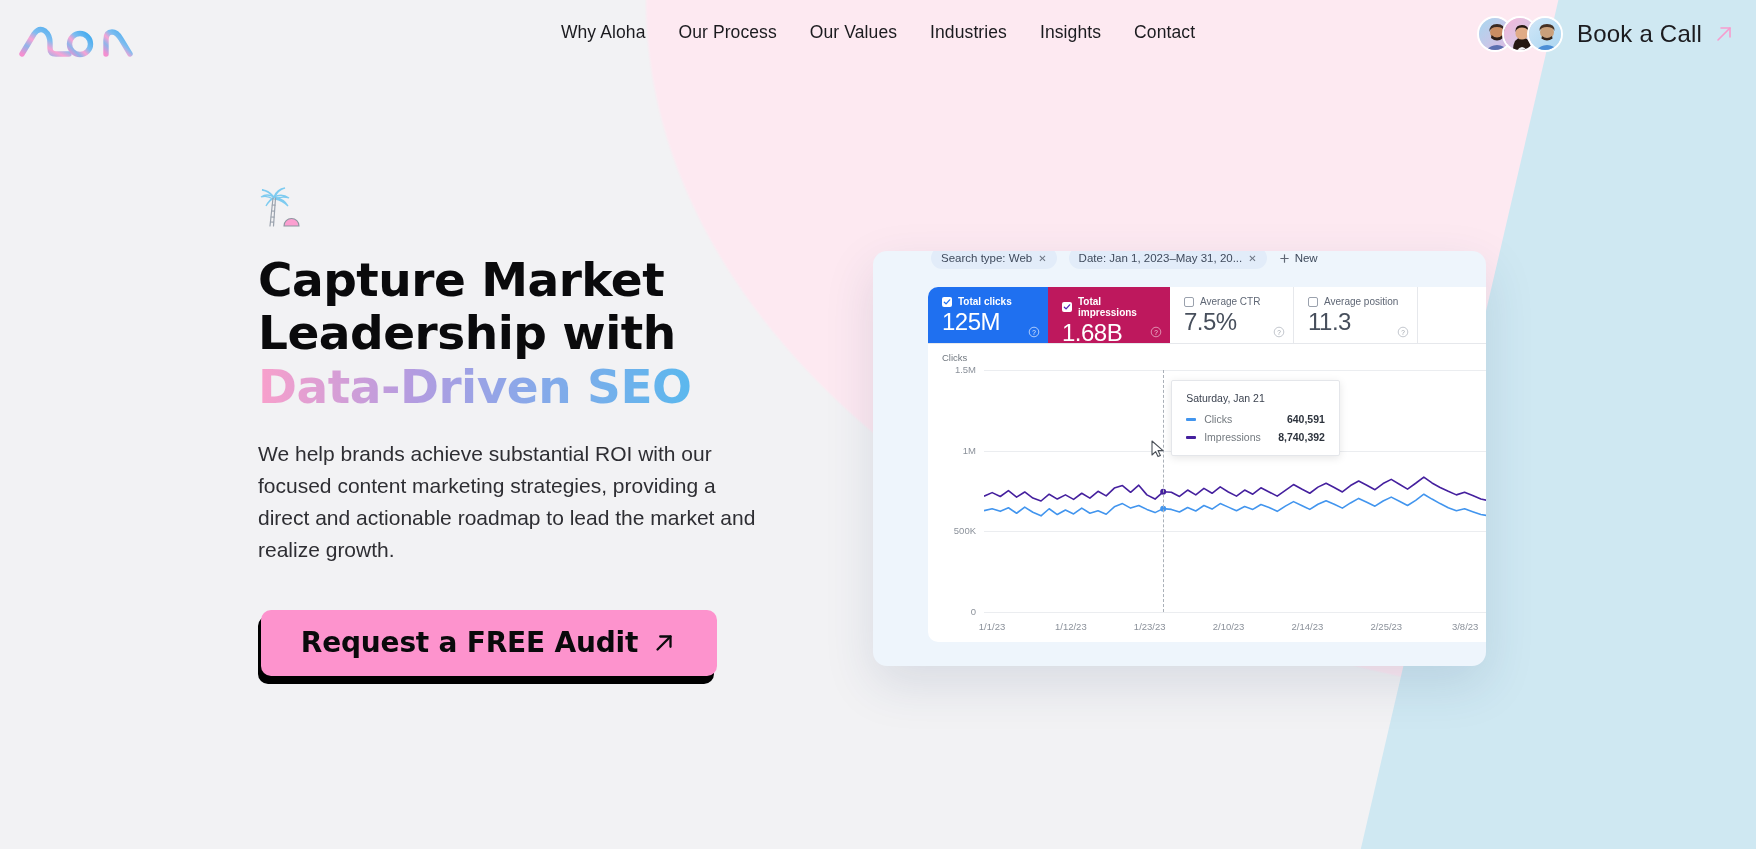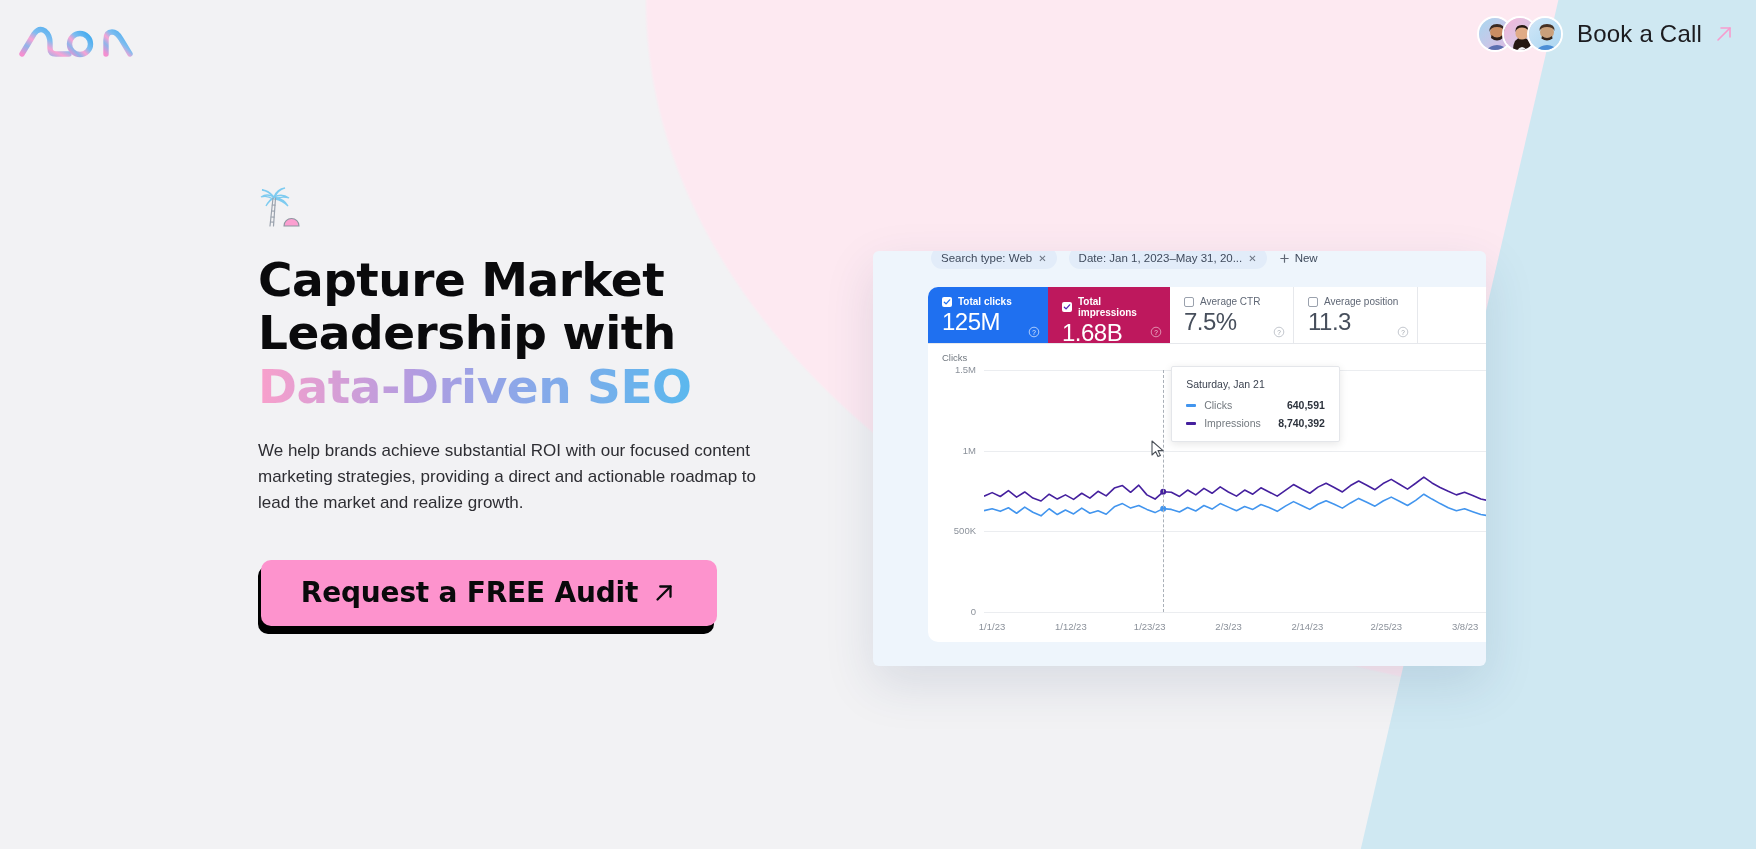--- a/index.html
+++ b/index.html
@@ -68,21 +68,21 @@
     font-size:47px; line-height:1.135; font-weight:800;
     color:#0a0a0c; letter-spacing:-.5px;
     font-family:"DejaVu Sans", sans-serif;
   }
   h1 .grad{
     background:linear-gradient(90deg,#f9a0cb 0%, #b39ce0 36%, #8fa6e8 58%, #5bb8ee 100%);
     -webkit-background-clip:text; background-clip:text;
     -webkit-text-fill-color:transparent; color:transparent;
   }
   .sub{
-    margin-top:25px; font-size:17px; line-height:1.52;
+    margin-top:25px; font-size:21px; line-height:1.52;
     color:#2e2e33; width:512px;
   }
   .cta-wrap{ margin-top:44px; position:relative; width:460px; height:74px; }
   .cta-shadow{
     position:absolute; left:0; top:6px; width:456px; height:68px;
     background:#000; border-radius:10px;
   }
   .cta{
     position:absolute; left:3px; top:0; width:456px; height:66px;
     background:#fd93cd; border-radius:10px;
@@ -91,21 +91,21 @@
     font-family:"DejaVu Sans", sans-serif;
     text-decoration:none; cursor:pointer; border:none;
     letter-spacing:-.2px;
   }
   .cta-arrow{ width:26px; height:26px; display:block; }
 
   
   .dash{
     position:absolute; left:873px; top:251px;
     width:613px; height:415px;
-    background:#eef5fc; border-radius:6px;
+    background:#eef5fc; border-radius:14px;
     box-shadow:0 18px 50px rgba(40,60,110,.13);
     overflow:hidden; z-index:10;
   }
   .dash-chips{
     position:absolute; left:0; top:-8px; width:100%; height:30px;
     display:flex; align-items:center; gap:12px; padding-left:58px;
     overflow:hidden;
   }
   .chip{
     background:#e2ecf9; color:#3f4a5c; font-size:11.5px;
@@ -192,20 +192,28 @@
         </defs>
         <g fill="none" stroke="url(#lg)" stroke-width="5.4" stroke-linecap="round" stroke-linejoin="round">
           <path d="M4 36 L16 16 Q21 9 27 13 Q32 17 32 25 L32 30 Q32 36 38 36 L51 36"></path>
           <circle cx="62" cy="26" r="10.5"></circle>
           <path d="M72 26 L88 26"></path>
           <path d="M88 36 L88 22 Q88 14 94 14 Q99 14 103 21 L112 36"></path>
         </g>
       </svg>
     </a>
 
+    <nav>
+      <a href="#">Why Aloha</a>
+      <a href="#">Our Process</a>
+      <a href="#">Our Values</a>
+      <a href="#">Industries</a>
+      <a href="#">Insights</a>
+      <a href="#">Contact</a>
+    </nav>
 
     <div class="header-right">
       <div class="avatars">
         <div class="avatar">
           <svg viewBox="0 0 36 36" width="36" height="36">
             <defs>
                 <linearGradient id="av1" x1="0" y1="0" x2="1" y2="1">
               <stop offset="0%" stop-color="#a8d8f0"></stop>
                   <stop offset="100%" stop-color="#e8b6e0"></stop>
                 </linearGradient>
@@ -406,27 +414,27 @@
             <polyline points="56,166.68266666666665 64.14492753623189,164.74666666666664 72.28985507246377,167.32800000000003 80.43478260869566,163.77866666666668 88.57971014492753,169.264 96.72463768115942,163.13333333333333 104.86956521739131,168.29600000000002 113.01449275362319,171.84533333333334 121.15942028985508,164.74666666666664 129.30434782608694,170.55466666666666 137.44927536231884,166.03733333333332 145.59420289855072,169.90933333333334 153.73913043478262,164.10133333333334 161.8840579710145,169.264 170.02898550724638,166.68266666666665 178.17391304347825,170.232 186.31884057971016,162.81066666666666 194.46376811594203,159.584 202.6086956521739,164.10133333333334 210.7536231884058,161.52 218.8985507246377,165.39200000000002 227.04347826086956,168.61866666666666 235.18840579710144,164.65131866666667 243.33333333333331,165.39200000000002 251.47826086956522,167.97333333333333 259.6231884057971,163.45600000000002 267.768115942029,167.00533333333334 275.9130434782609,161.52 284.05797101449275,165.06933333333333 292.2028985507246,159.584 300.3478260869565,163.13333333333333 308.4927536231884,166.68266666666665 316.6376811594203,162.488 324.7826086956522,165.39200000000002 332.92753623188406,160.55200000000002 341.07246376811594,163.45600000000002 349.2173913043478,167.32800000000003 357.36231884057975,162.16533333333334 365.5072463768116,157.648 373.65217391304344,161.52 381.7971014492754,165.39200000000002 389.94202898550725,160.22933333333333 398.0869565217391,156.68 406.231884057971,160.22933333333333 414.3768115942029,164.10133333333334 422.5217391304348,158.93866666666668 430.66666666666663,154.4213333333333 438.81159420289856,158.29333333333332 446.95652173913044,162.16533333333334 455.10144927536237,157.00266666666667 463.2463768115942,153.13066666666668 471.39130434782606,157.32533333333333 479.536231884058,161.52 487.6811594202898,156.35733333333332 495.82608695652175,150.22666666666666 503.9710144927536,155.06666666666666 512.1159420289855,159.584 520.2608695652174,163.77866666666668 528.4057971014493,166.68266666666665 536.5507246376812,164.74666666666664 544.695652173913,167.65066666666664 552.840579710145,170.55466666666666 560.9855072463768,171.84533333333334 569.1304347826086,169.90933333333334 577.2753623188406,173.136 585.4202898550725,176.68533333333335 593.5652173913044,180.88 601.7101449275362,185.39733333333334 609.8550724637681,182.816 618,186.36533333333335" fill="none" stroke="#4295ee" stroke-width="1.6" stroke-linejoin="round"></polyline>
             <polyline points="56,152.16266666666667 64.14492753623189,148.61333333333332 72.28985507246377,152.4853333333333 80.43478260869566,146.67733333333334 88.57971014492753,153.13066666666668 96.72463768115942,147.96800000000002 104.86956521739131,154.09866666666667 113.01449275362319,157.00266666666667 121.15942028985508,150.22666666666666 129.30434782608694,155.06666666666666 137.44927536231884,150.872 145.59420289855072,155.38933333333333 153.73913043478262,149.25866666666667 161.8840579710145,154.09866666666667 170.02898550724638,147.3226666666667 178.17391304347825,151.84 186.31884057971016,144.096 194.46376811594203,141.5146666666667 202.6086956521739,148.29066666666668 210.7536231884058,141.192 218.8985507246377,150.872 227.04347826086956,155.06666666666666 235.18840579710144,147.80666666666667 243.33333333333331,148.29066666666668 251.47826086956522,152.4853333333333 259.6231884057971,146.03199999999998 267.768115942029,150.872 275.9130434782609,144.41866666666664 284.05797101449275,149.25866666666667 292.2028985507246,142.80533333333335 300.3478260869565,147.96800000000002 308.4927536231884,152.16266666666667 316.6376811594203,146.03199999999998 324.7826086956522,150.22666666666666 332.92753623188406,143.77333333333334 341.07246376811594,147.96800000000002 349.2173913043478,152.16266666666667 357.36231884057975,146.35466666666667 365.5072463768116,140.54666666666668 373.65217391304344,145.064 381.7971014492754,149.25866666666667 389.94202898550725,143.128 398.0869565217391,139.256 406.231884057971,143.45066666666665 414.3768115942029,147.96800000000002 422.5217391304348,141.5146666666667 430.66666666666663,136.99733333333333 438.81159420289856,141.192 446.95652173913044,145.70933333333335 455.10144927536237,139.57866666666666 463.2463768115942,135.384 471.39130434782606,140.224 479.536231884058,145.064 487.6811594202898,139.256 495.82608695652175,133.12533333333334 503.9710144927536,138.93333333333334 512.1159420289855,143.45066666666665 520.2608695652174,147.3226666666667 528.4057971014493,150.872 536.5507246376812,148.29066666666668 544.695652173913,151.51733333333334 552.840579710145,155.06666666666666 560.9855072463768,156.68 569.1304347826086,154.09866666666667 577.2753623188406,157.648 585.4202898550725,161.52 593.5652173913044,166.36 601.7101449275362,171.2 609.8550724637681,168.29600000000002 618,172.168" fill="none" stroke="#45209e" stroke-width="1.6" stroke-linejoin="round"></polyline>
             <circle cx="235.18840579710144" cy="164.65131866666667" r="3" fill="#4295ee"></circle>
             <circle cx="235.18840579710144" cy="147.80666666666667" r="3" fill="#45209e"></circle>
           </svg>
         <div class="hover-line" id="hover-line" style="left: 235.188px; top: 26px; height: 242px;"></div>
         <div id="x-ticks">
             <div class="x-tick" style="left: 64px; top: 277px;">1/1/23</div>
             <div class="x-tick" style="left: 142.857px; top: 277px;">1/12/23</div>
             <div class="x-tick" style="left: 221.714px; top: 277px;">1/23/23</div>
-            <div class="x-tick" style="left: 300.571px; top: 277px;">2/3/23</div>
+            <div class="x-tick" style="left: 300.571px; top: 277px;">2/10/23</div>
             <div class="x-tick" style="left: 379.429px; top: 277px;">2/14/23</div>
             <div class="x-tick" style="left: 458.286px; top: 277px;">2/25/23</div>
             <div class="x-tick" style="left: 537.143px; top: 277px;">3/8/23</div>
           </div>
 
-        <div class="tooltip" id="tooltip" style="left: 243.188px; top: 22px;">
+        <div class="tooltip" id="tooltip" style="left: 243.188px; top: 36px;">
           <div class="tt-date">Saturday, Jan 21</div>
           <div class="tt-row">
             <span class="tt-dash" style="background:#4295ee"></span>
             <span class="tt-name">Clicks</span>
             <span class="tt-val">640,591</span>
           </div>
           <div class="tt-row">
             <span class="tt-dash" style="background:#45209e"></span>
             <span class="tt-name">Impressions</span>
             <span class="tt-val">8,740,392</span>

